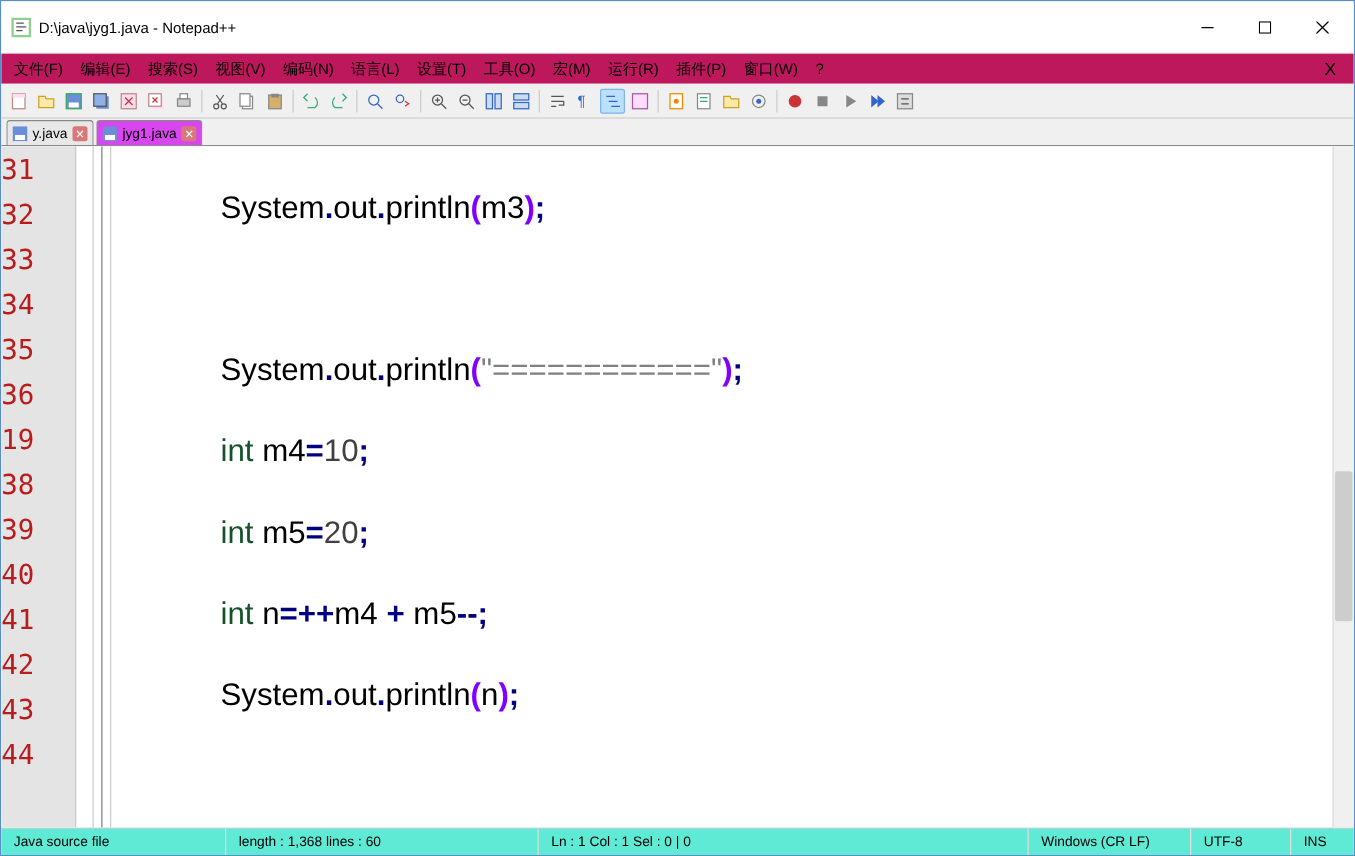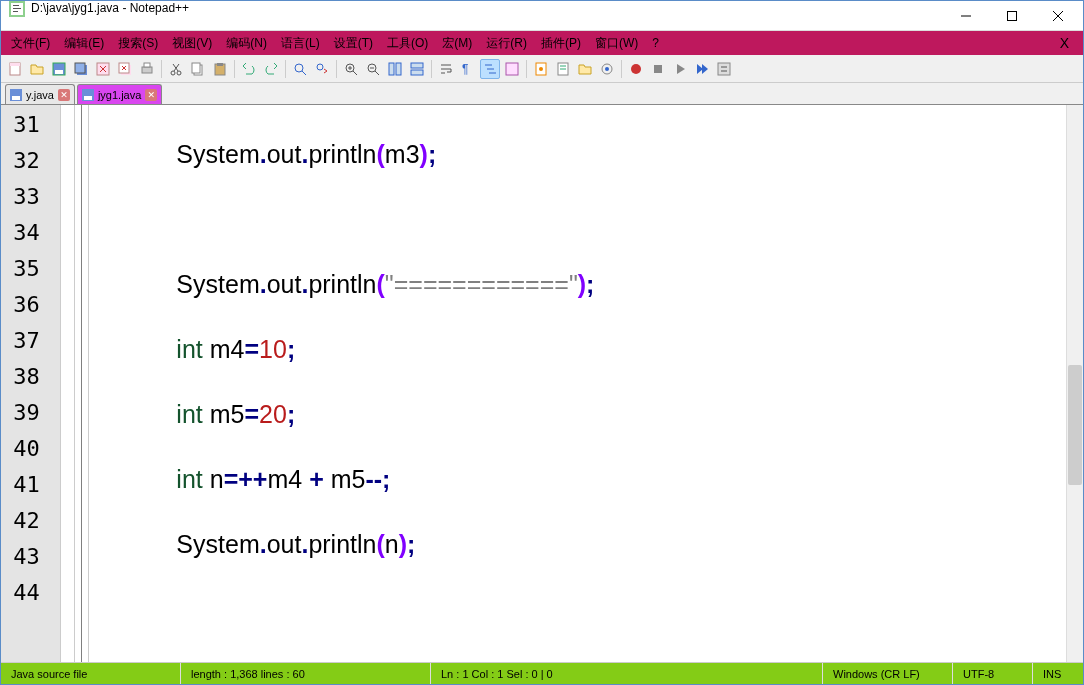--- a/index.html
+++ b/index.html
@@ -1,50 +1,50 @@
 <!DOCTYPE html>
 <html><head>
 <meta charset="utf-8">
 <style>
 *{margin:0;padding:0;box-sizing:border-box;font-family:"Segoe UI",Tahoma,sans-serif;}
 body{background:#fff;font-size:12px;color:#000;width:1084px;height:685px;overflow:hidden;display:flex;flex-direction:column;border:1px solid #5a8cc8;}
-.titlebar{height:30px;background:#fff;display:flex;padding:0 2px 0 8px;border-bottom:1px solid #ddd;}
+.titlebar{height:42px;background:#fff;display:flex;align-items:center;padding:0 2px 0 8px;border-bottom:1px solid #ddd;}
 .titlebar .icon{width:16px;height:16px;margin-right:6px;}
 .titlebar .title{flex:1;font-size:12px;}
 .win-controls{display:flex;}
 .win-btn{width:46px;height:30px;display:flex;align-items:center;justify-content:center;cursor:pointer;}
 .menubar{height:24px;display:flex;align-items:center;padding:0 4px;background:#be185d;gap:2px;}
 .menu-item{padding:2px 6px;cursor:pointer;font-size:12px;}
 .menu-help{padding:2px 6px;cursor:pointer;}
 .menu-right{margin-left:auto;padding:2px 10px;cursor:pointer;font-size:14px;}
 .toolbar{height:28px;background:#f0f0f0;display:flex;align-items:center;padding:2px 4px;gap:2px;border-bottom:1px solid #ccc;}
 .tb-btn{width:20px;height:20px;display:flex;align-items:center;justify-content:center;cursor:pointer;border:1px solid transparent;border-radius:2px;}
 .tb-btn.active{background:#bce0ff;border-color:#7eb4ea;}
 .tb-sep{width:1px;height:18px;background:#ccc;margin:0 2px;}
 .tabbar{height:22px;background:#f0f0f0;display:flex;align-items:flex-end;padding:0 4px;border-bottom:1px solid #888;}
 .tab{height:20px;display:flex;align-items:center;padding:4px 4px;border:1px solid #888;border-bottom:none;margin-right:2px;background:#e8e8e8;border-radius:3px 3px 0 0;cursor:pointer;font-size:11px;font-family:"SimSun",monospace;}
 .tab.active{background:#d946ef;}
 .tab .disk{width:12px;height:12px;margin-right:4px;}
 .tab .close-x{width:12px;height:12px;margin-left:4px;background:#d97878;color:#fff;font-size:9px;display:flex;align-items:center;justify-content:center;border-radius:2px;cursor:pointer;}
 .editor{flex:1;display:flex;overflow:hidden;background:#fff;position:relative;}
 .gutter{width:60px;background:#e4e4e4;border-right:1px solid #ccc;padding-top:2px;}
-.ln{height:36px;line-height:36px;text-align:center;padding-right:8px;font-family:Consolas,monospace;font-size:22px;color:#000000;}
+.ln{height:36px;line-height:36px;text-align:left;padding-right:8px;font-family:Consolas,monospace;font-size:22px;color:#b91c1c;}
 .margin{width:14px;border-right:1px solid #ccc;}
 .fold{width:14px;border-right:1px solid #ccc;position:relative;}
 .fold-line{position:absolute;left:6px;top:0;bottom:0;width:1px;background:#808080;}
 .code{flex:1;padding:2px 0 0 4px;font-family:Consolas,"Courier New",monospace;font-size:25px;overflow:hidden;white-space:pre;}
 .code .row{height:36px;line-height:36px;}
 .kw{color:#14532d;}
-.num{color:#b91c1c;}
+.num{color:#404040;}
 .str{color:#808080;}
 .op{color:#000080;font-weight:bold;}
 .paren{color:#8000ff;font-weight:bold;}
 .scrollbar{width:17px;background:#f0f0f0;border-left:1px solid #ddd;position:relative;}
 .thumb{position:absolute;left:1px;right:1px;top:260px;height:120px;background:#cdcdcd;border-radius:2px;}
-.statusbar{height:22px;background:#84cc16;border-top:1px solid #ccc;display:flex;font-size:11px;}
+.statusbar{height:22px;background:#5eead4;border-top:1px solid #ccc;display:flex;font-size:11px;}
 .sb-cell{padding:0 10px;border-right:1px solid #ddd;height:100%;display:flex;align-items:center;}
 .sb-flex{flex:1;}
 </style>
 </head>
 <body>
 
 <div class="titlebar">
   <svg class="icon" viewBox="0 0 16 16">
       <rect width="16" height="16" fill="#8ed08e"></rect>
       <rect x="2" y="2" width="12" height="12" fill="#fff"></rect>
@@ -312,21 +312,21 @@
 </div>
 
 <div class="editor">
   <div class="gutter">
     <div class="ln">31</div>
     <div class="ln">32</div>
     <div class="ln">33</div>
     <div class="ln">34</div>
     <div class="ln">35</div>
     <div class="ln">36</div>
-    <div class="ln">37</div>
+    <div class="ln">19</div>
     <div class="ln">38</div>
     <div class="ln">39</div>
     <div class="ln">40</div>
     <div class="ln">41</div>
     <div class="ln">42</div>
     <div class="ln">43</div>
     <div class="ln">44</div>
   </div>
   <div class="margin"></div>
   <div class="fold">

